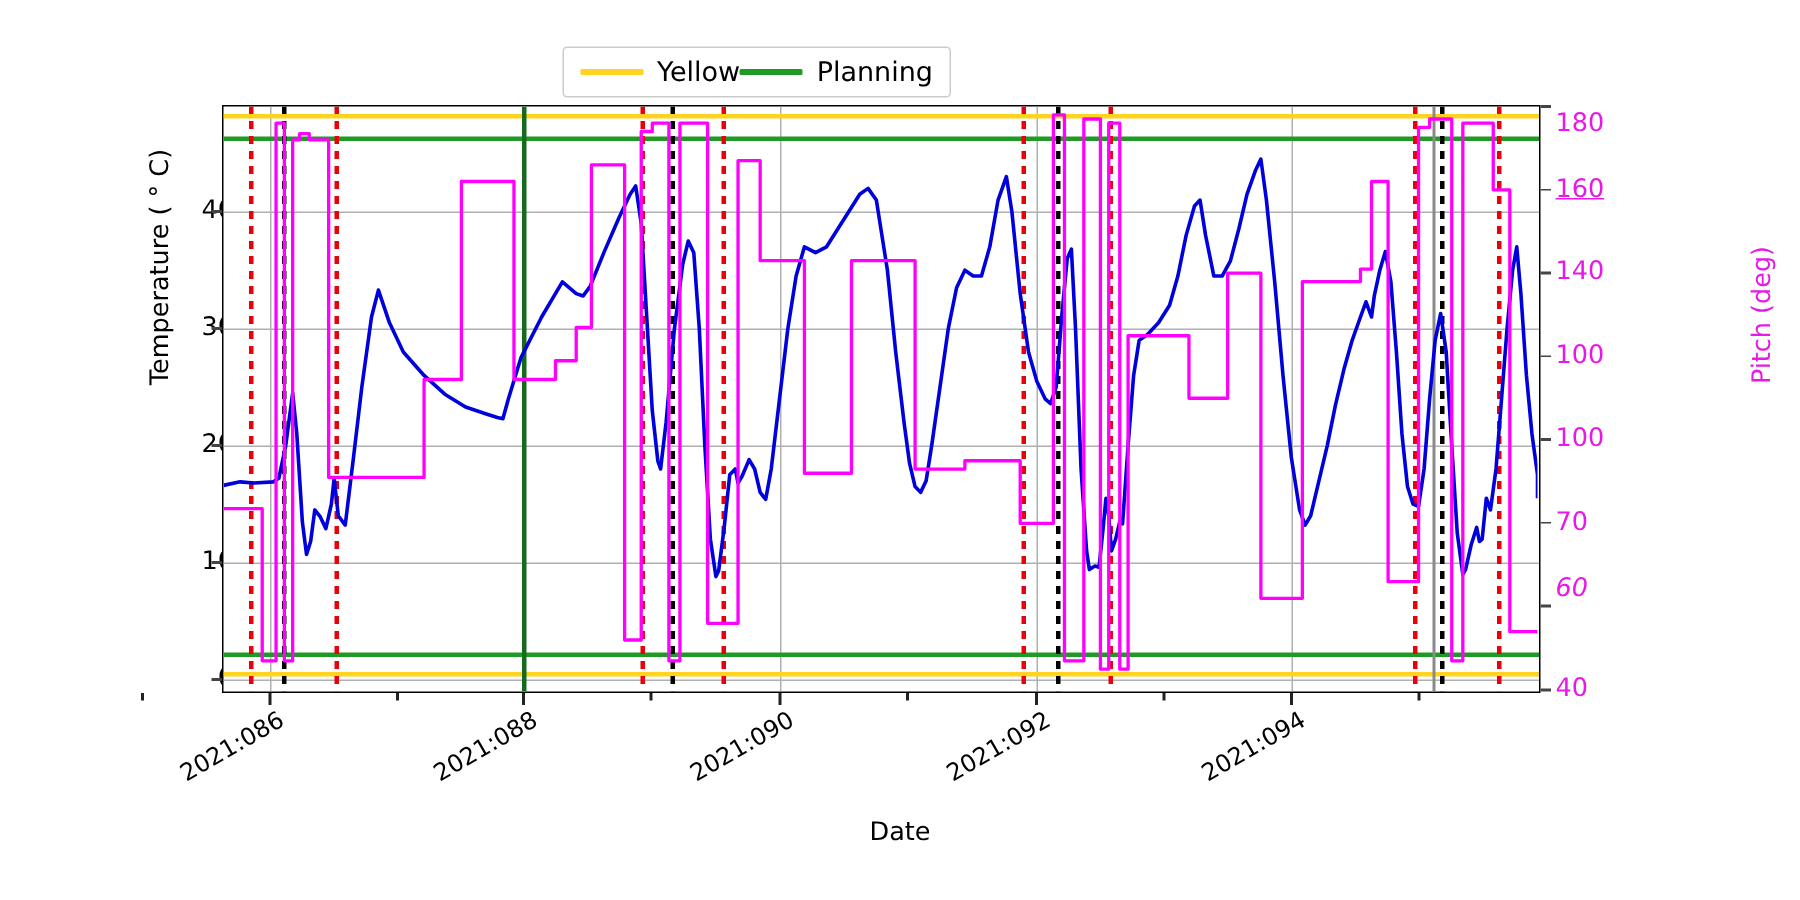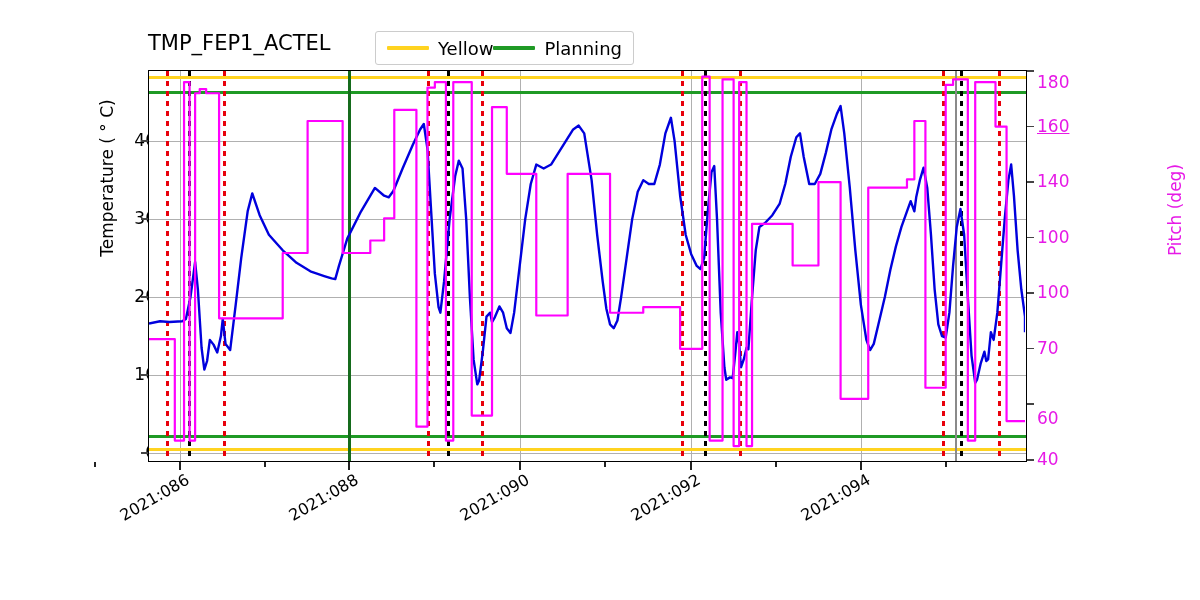--- a/index.html
+++ b/index.html
@@ -47,52 +47,52 @@
   .xtick-label{position:absolute;top:470px;font-size:16px;color:#000;white-space:nowrap;
                transform:rotate(-30deg);transform-origin:right top;text-align:right;}
 
   svg.series{position:absolute;left:0;top:0;}
 </style>
 </head>
 <body>
 
 <div id="root">
 
-  <div class="title">TMP_FEP1_ACTEL</div>
 
   <div class="legend">
     <div class="legend-item">
       <span class="legend-swatch" style="background:#ffd320;"></span>
       <span class="legend-label">Yellow</span>
     </div>
     <div class="legend-item">
       <span class="legend-swatch" style="background:#1f9a25;"></span>
       <span class="legend-label">Planning</span>
     </div>
   </div>
 
   <div class="ylabel-left">Temperature ( ° C)</div>
   <div class="ylabel-right">Pitch (deg)</div>
+  <div class="xlabel">Date</div>
 
   <div id="ytick-left-container">
       <div class="ytick-left" style="top: 451.984px;">0</div>
       <div class="ytick-left-mark" style="top: 451.984px;"></div>
       <div class="ytick-left" style="top: 374.028px;">10</div>
       <div class="ytick-left-mark" style="top: 374.028px;"></div>
       <div class="ytick-left" style="top: 296.072px;">20</div>
       <div class="ytick-left-mark" style="top: 296.072px;"></div>
       <div class="ytick-left" style="top: 218.116px;">30</div>
       <div class="ytick-left-mark" style="top: 218.116px;"></div>
       <div class="ytick-left" style="top: 140.16px;">40</div>
       <div class="ytick-left-mark" style="top: 140.16px;"></div>
     </div>
   <div id="ytick-right-container">
       <div class="ytick-right" style="top: 459px;">40</div>
       <div class="ytick-right-mark" style="top: 459px;"></div>
-      <div class="ytick-right" style="top: 418px;">60</div>
+      <div class="ytick-right" style="top: 392px; font-style: italic;">60</div>
       <div class="ytick-right-mark" style="top: 403.429px;"></div>
       <div class="ytick-right" style="top: 347.857px;">70</div>
       <div class="ytick-right-mark" style="top: 347.857px;"></div>
       <div class="ytick-right" style="top: 292.286px;">100</div>
       <div class="ytick-right-mark" style="top: 292.286px;"></div>
       <div class="ytick-right" style="top: 236.714px;">100</div>
       <div class="ytick-right-mark" style="top: 236.714px;"></div>
       <div class="ytick-right" style="top: 181.143px;">140</div>
       <div class="ytick-right-mark" style="top: 181.143px;"></div>
       <div class="ytick-right" style="top: 125.571px; text-decoration: underline;">160</div>

